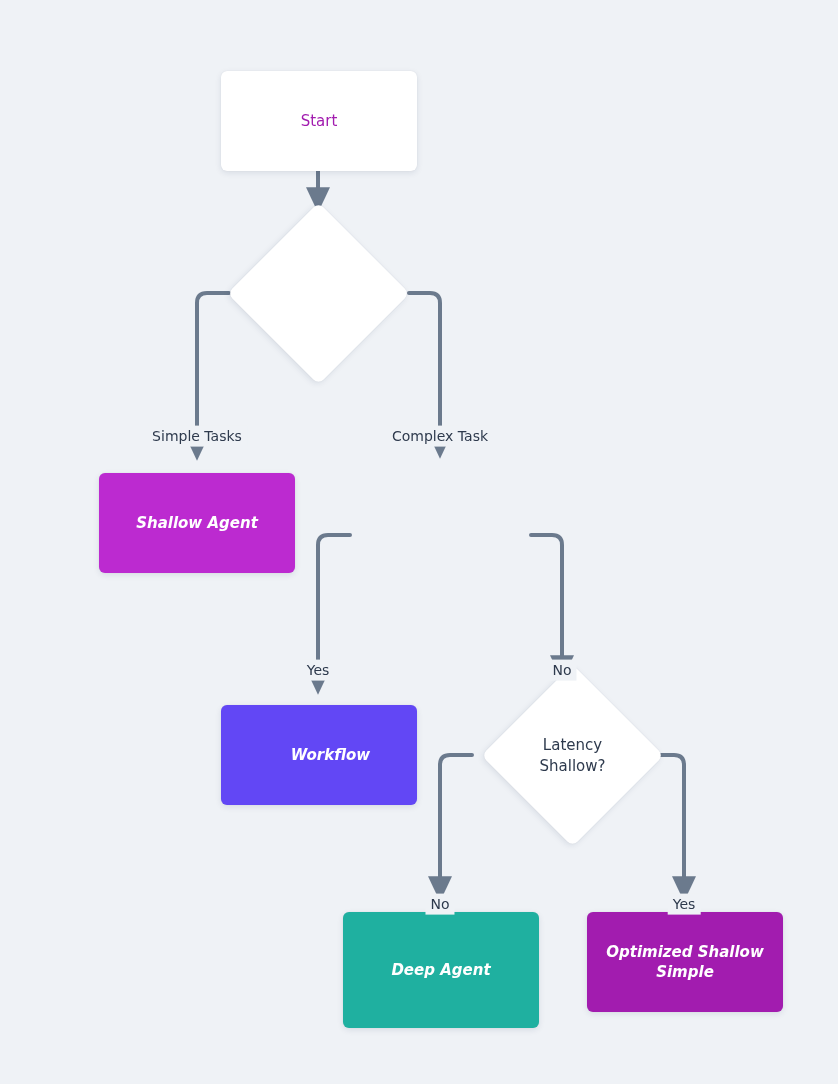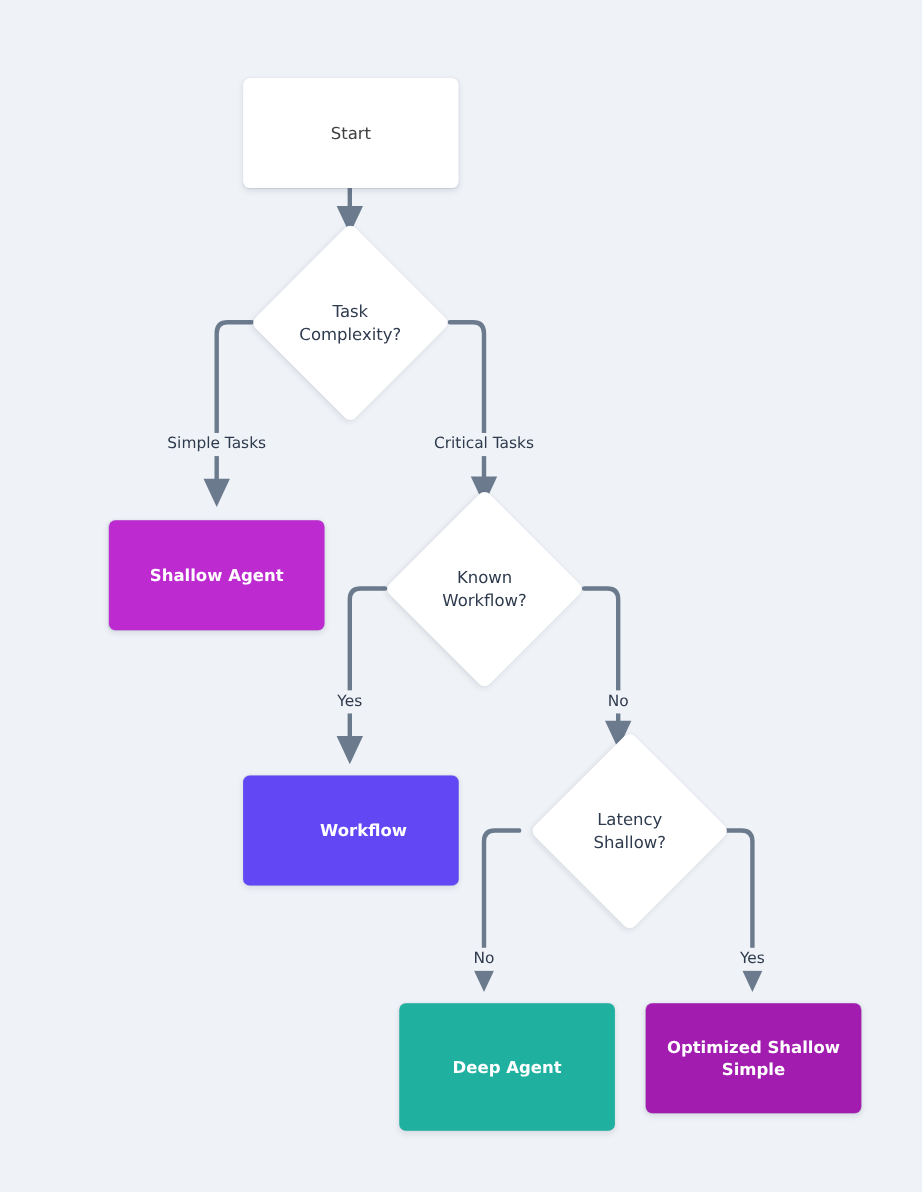--- a/index.html
+++ b/index.html
@@ -38,28 +38,29 @@
   .node-box {
     border-radius: 6px;
     box-shadow: 0 2px 6px rgba(23, 43, 77, 0.10),
                 0 0 1px rgba(23, 43, 77, 0.12);
   }
   .node-box .node-label {
     padding: 0 12px;
   }
   .node-start {
     background: #ffffff;
-    color: #404040;
+    color: #a21caf;
     font-size: 15px;
     justify-content: center;
   }
   .node-terminal {
     color: #ffffff;
     font-size: 15px;
     font-weight: 600;
+    font-style: italic;
   }
   .node-diamond {
     background: transparent;
     box-shadow: none;
   }
   .diamond-shape {
     position: absolute;
     left: 0;
     top: 0;
     width: 100%;
@@ -77,20 +78,21 @@
     font-size: 15px;
   }
   .edge-label {
     position: absolute;
     color: #2e3a4d;
     font-size: 14px;
     white-space: nowrap;
     background: #eff2f6;
     padding: 2px 5px;
     line-height: 1.2;
+    margin-top: 32px;
   }
 </style>
 </head>
 <body>
 
 <div id="canvas">
 
   <svg class="edges" viewBox="0 0 838 1084" xmlns="http://www.w3.org/2000/svg">
     <defs>
       <marker id="arrowhead" markerWidth="8" markerHeight="8" refX="3.4" refY="4" orient="auto" markerUnits="strokeWidth">
@@ -112,64 +114,53 @@
 
     <path d="M 653 755 L 674 755 Q 684 755 684 765 L 684 889" fill="none" stroke="#6b7a8d" stroke-width="4" stroke-linecap="round" marker-end="url(#arrowhead)"></path>
   </svg>
 
   <div class="node node-box node-start" style="left:221px; top:71px; width:196px; height:100px;">
     <span class="node-label">Start</span>
   </div>
 
   <div class="node node-diamond" style="left:254px; top:229px; width:129px; height:129px;">
     <span class="diamond-shape"></span>
-    <span class="node-label">
-      <span>Task</span><br>
-      <span>Complexity?</span>
-    </span>
   </div>
 
   <div class="node node-box node-terminal" style="left:99px; top:473px; width:196px; height:100px; background:#bc2ad0;">
     <span class="node-label">Shallow Agent</span>
   </div>
 
-  <div class="node node-diamond" style="left:376px; top:471px; width:129px; height:129px;">
-    <span class="diamond-shape"></span>
-    <span class="node-label">
-      <span>Known</span><br>
-      <span>Workflow?</span>
-    </span>
-  </div>
 
   <div class="node node-box node-terminal" style="left:221px; top:705px; width:196px; height:100px; background:#6247f5;padding-left:23px;">
     <span class="node-label">Workflow</span>
   </div>
 
   <div class="node node-diamond" style="left:508px; top:691px; width:129px; height:129px;">
     <span class="diamond-shape"></span>
     <span class="node-label">
       <span>Latency</span><br>
       <span>Shallow?</span>
     </span>
   </div>
 
-  <div class="node node-box node-terminal" style="left:343px; top:912px; width:196px; height:116px; background:#1fb0a0;margin-left:20px;">
+  <div class="node node-box node-terminal" style="left:343px; top:912px; width:196px; height:116px; background:#1fb0a0;">
     <span class="node-label">Deep Agent</span>
   </div>
 
   <div class="node node-box node-terminal" style="left:587px; top:912px; width:196px; height:100px; background:#a21caf;">
     <span class="node-label">
       <span>Optimized Shallow</span><br>
       <span>Simple</span>
     </span>
   </div>
 
   <div class="edge-label" style="left:197px; top:404px; transform:translate(-50%,-50%);">Simple Tasks</div>
 
-  <div class="edge-label" style="left:440px; top:404px; transform:translate(-50%,-50%);">Critical Tasks</div>
+  <div class="edge-label" style="left:440px; top:404px; transform:translate(-50%,-50%);">Complex Task</div>
 
   <div class="edge-label" style="left:318px; top:638px; transform:translate(-50%,-50%);">Yes</div>
 
   <div class="edge-label" style="left:562px; top:638px; transform:translate(-50%,-50%);">No</div>
 
   <div class="edge-label" style="left:440px; top:872px; transform:translate(-50%,-50%);">No</div>
 
   <div class="edge-label" style="left:684px; top:872px; transform:translate(-50%,-50%);">Yes</div>
 
 </div>

